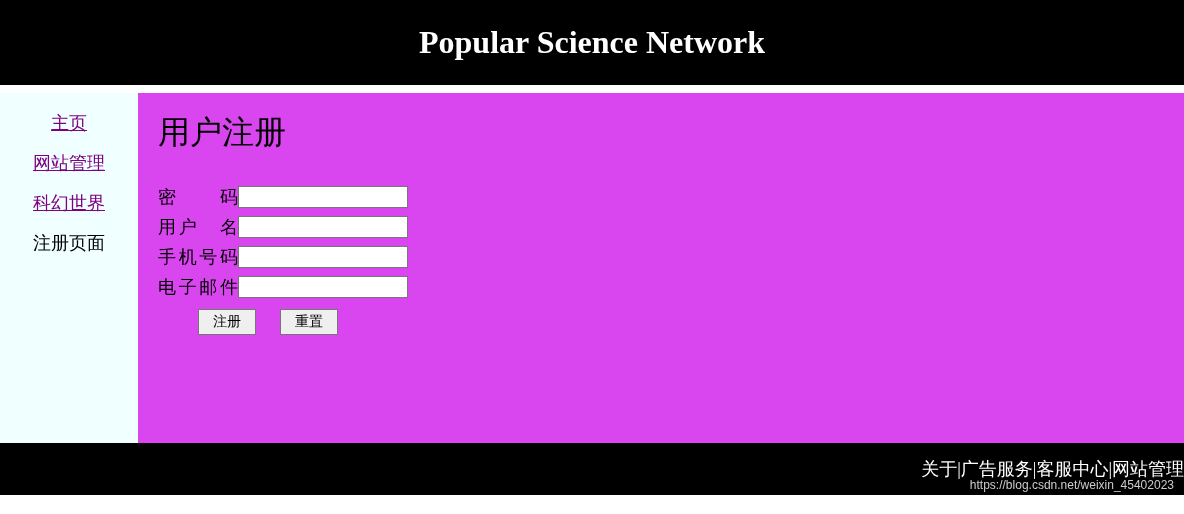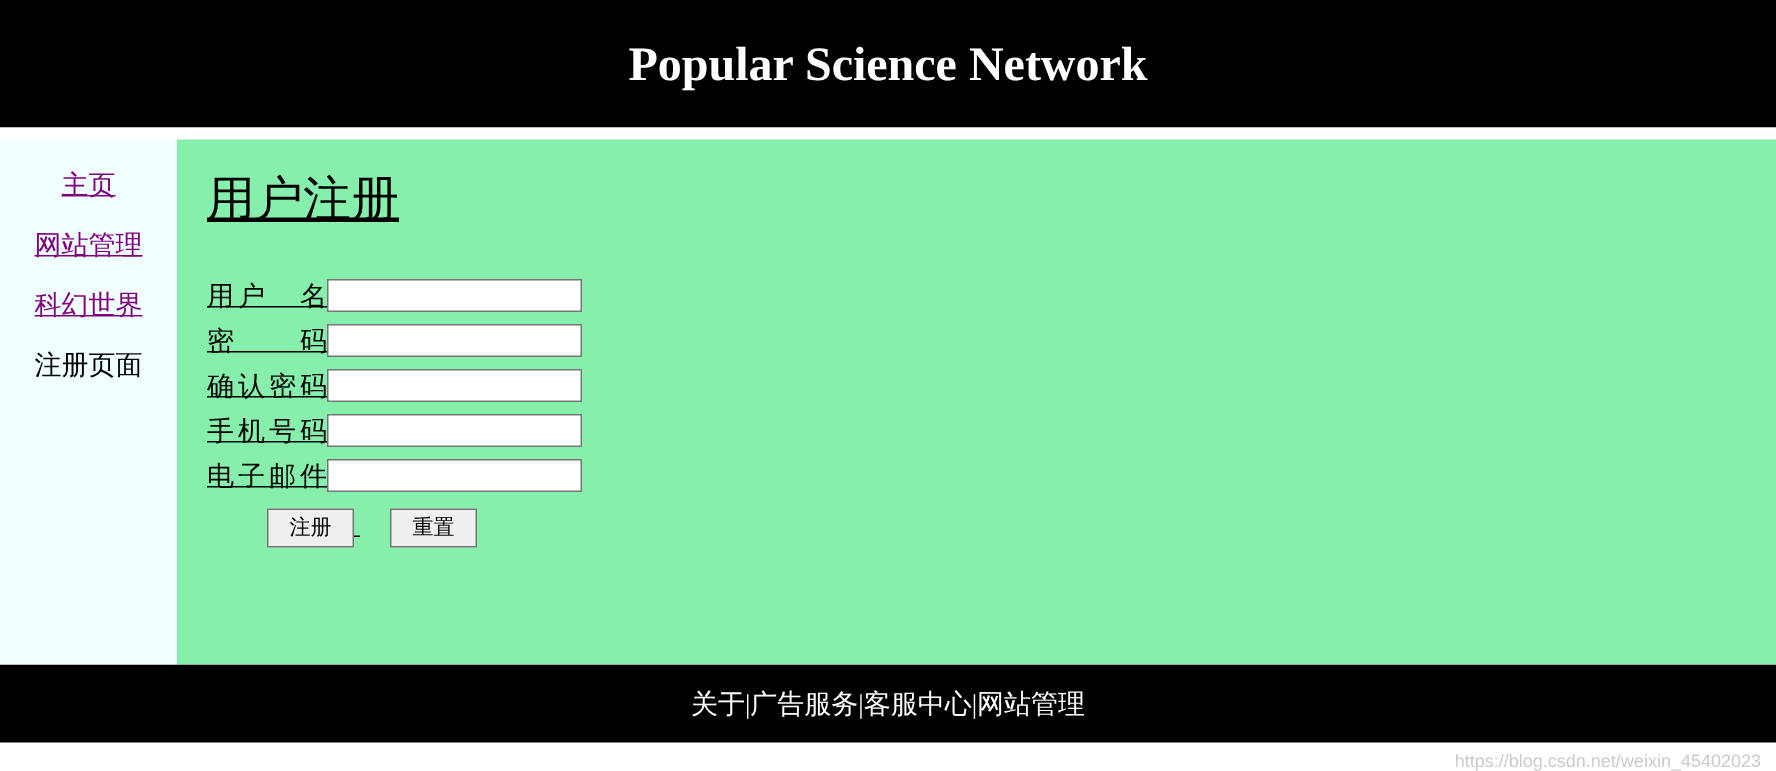--- a/index.html
+++ b/index.html
@@ -25,21 +25,21 @@
     }
     .spacer {
       height: 8px;
       background: #ffffff;
     }
     .content-area {
       display: flex;
       min-height: 350px;
     }
     .sidebar {
-      width: 118px;
+      width: 138px;
       background: #f0ffff;
       padding: 10px 0;
       text-align: center;
     }
     .sidebar a {
       display: block;
       color: #800080;
       text-decoration: underline;
       font-size: 18px;
       font-family: "SimSun", "宋体", serif;
@@ -49,22 +49,21 @@
       display: block;
       color: #000000;
       text-decoration: none;
       font-size: 18px;
       font-family: "SimSun", "宋体", serif;
       padding: 8px 0;
     }
     .main {
       flex: 1;
       padding: 18px 20px;
-      background: #86efac;
-      text-decoration: underline;
+      background: #d946ef;
     }
     .page-title {
       font-size: 32px;
       font-weight: normal;
       font-family: "SimSun", "宋体", serif;
       margin-bottom: 30px;
     }
     .form-row {
       display: flex;
       align-items: center;
@@ -96,28 +95,28 @@
       background: #efefef;
       border: 1px solid #767676;
       cursor: pointer;
     }
     .btn + .btn {
       margin-left: 20px;
     }
     .footer {
       background: #000000;
       color: #ffffff;
-      text-align: center;
+      text-align: right;
       padding: 14px 0;
       font-size: 18px;
       font-family: "SimSun", "宋体", serif;
     }
     .watermark {
       position: absolute;
-      bottom: 0;
+      bottom: 22px;
       right: 10px;
       color: #cccccc;
       font-size: 12px;
       font-family: Arial, sans-serif;
     }
   </style>
 </head>
 <body>
 
 <div class="header">
@@ -131,33 +130,29 @@
     <a href="#">主页</a>
     <a href="#">网站管理</a>
     <a href="#">科幻世界</a>
     <span class="current-page">注册页面</span>
   </div>
 
   <div class="main">
     <h1 class="page-title">用户注册</h1>
 
     <div class="form-row">
-      <span class="form-label">用户　名</span>
-      <input type="text" class="form-input" value="" style="">
-    </div>
-
-    <div class="form-row">
       <span class="form-label">密　　码</span>
       <input type="password" class="form-input" value="" style="">
     </div>
 
     <div class="form-row">
-      <span class="form-label">确认密码</span>
-      <input type="password" class="form-input" value="" style="">
+      <span class="form-label">用户　名</span>
+      <input type="text" class="form-input" value="" style="">
     </div>
+
 
     <div class="form-row">
       <span class="form-label">手机号码</span>
       <input type="text" class="form-input" value="" style="">
     </div>
 
     <div class="form-row">
       <span class="form-label">电子邮件</span>
       <input type="text" class="form-input" value="" style="">
     </div>

